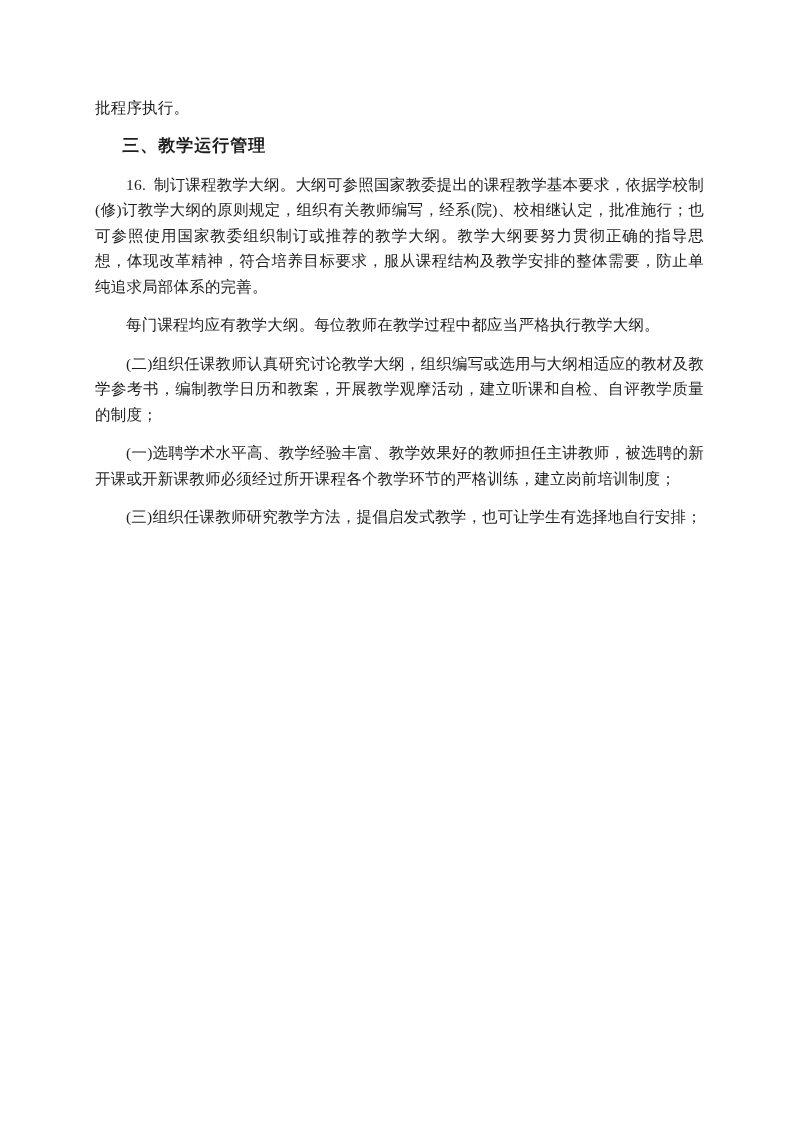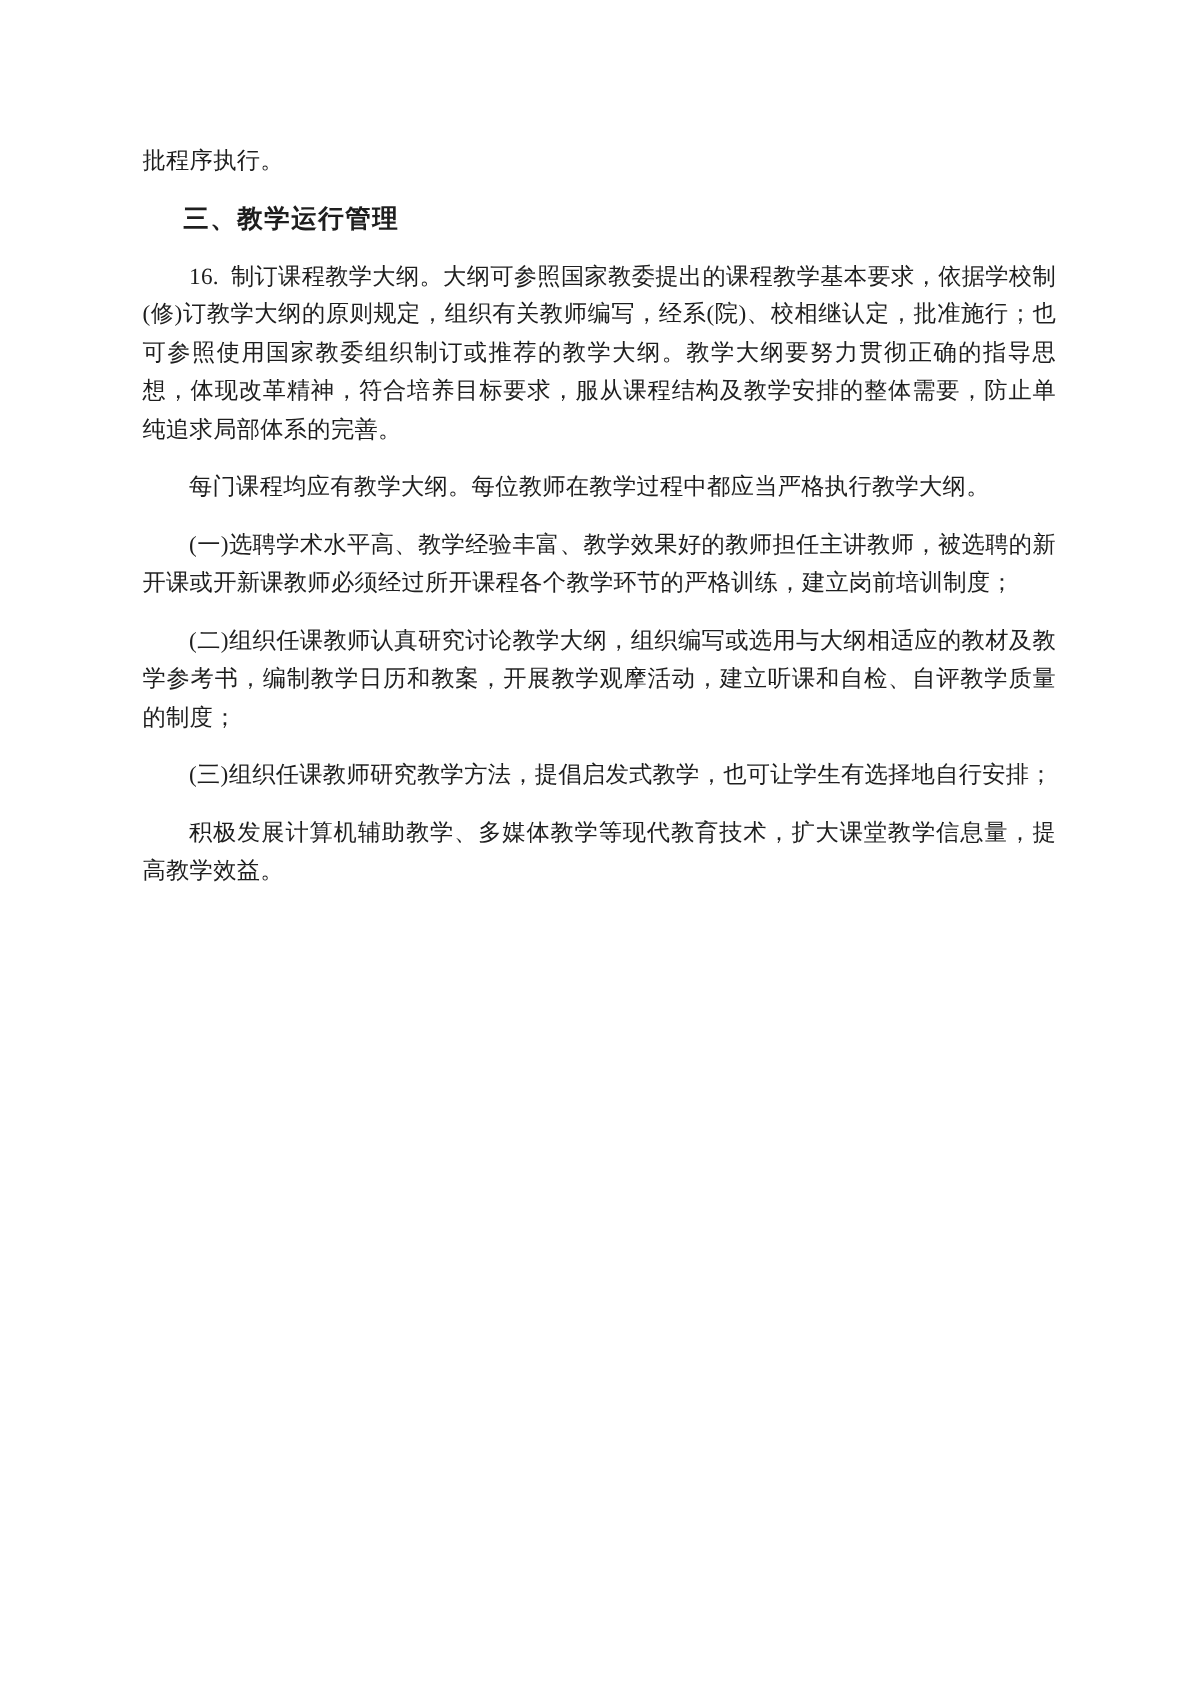--- a/index.html
+++ b/index.html
@@ -53,23 +53,22 @@
 
   <h2 class="section-heading">三、教学运行管理</h2>
 
 
   <p class="para">16. 制订课程教学大纲。大纲可参照国家教委提出的课程教学基本要求，依据学校制(修)订教学大纲的原则规定，组织有关教师编写，经系(院)、校相继认定，批准施行；也可参照使用国家教委组织制订或推荐的教学大纲。教学大纲要努力贯彻正确的指导思想，体现改革精神，符合培养目标要求，服从课程结构及教学安排的整体需要，防止单纯追求局部体系的完善。</p>
 
 
   <p class="para">每门课程均应有教学大纲。每位教师在教学过程中都应当严格执行教学大纲。</p>
 
 
+  <p class="para">(二)组织任课教师认真研究讨论教学大纲，组织编写或选用与大纲相适应的教材及教学参考书，编制教学日历和教案，开展教学观摩活动，建立听课和自检、自评教学质量的制度；</p>
+
   <p class="para">(一)选聘学术水平高、教学经验丰富、教学效果好的教师担任主讲教师，被选聘的新开课或开新课教师必须经过所开课程各个教学环节的严格训练，建立岗前培训制度；</p>
-
-  <p class="para">(二)组织任课教师认真研究讨论教学大纲，组织编写或选用与大纲相适应的教材及教学参考书，编制教学日历和教案，开展教学观摩活动，建立听课和自检、自评教学质量的制度；</p>
 
   <p class="para">(三)组织任课教师研究教学方法，提倡启发式教学，也可让学生有选择地自行安排；</p>
 
-  <p class="para">积极发展计算机辅助教学、多媒体教学等现代教育技术，扩大课堂教学信息量，提高教学效益。</p>
 
 
 
 </div>
 
 </body></html>

